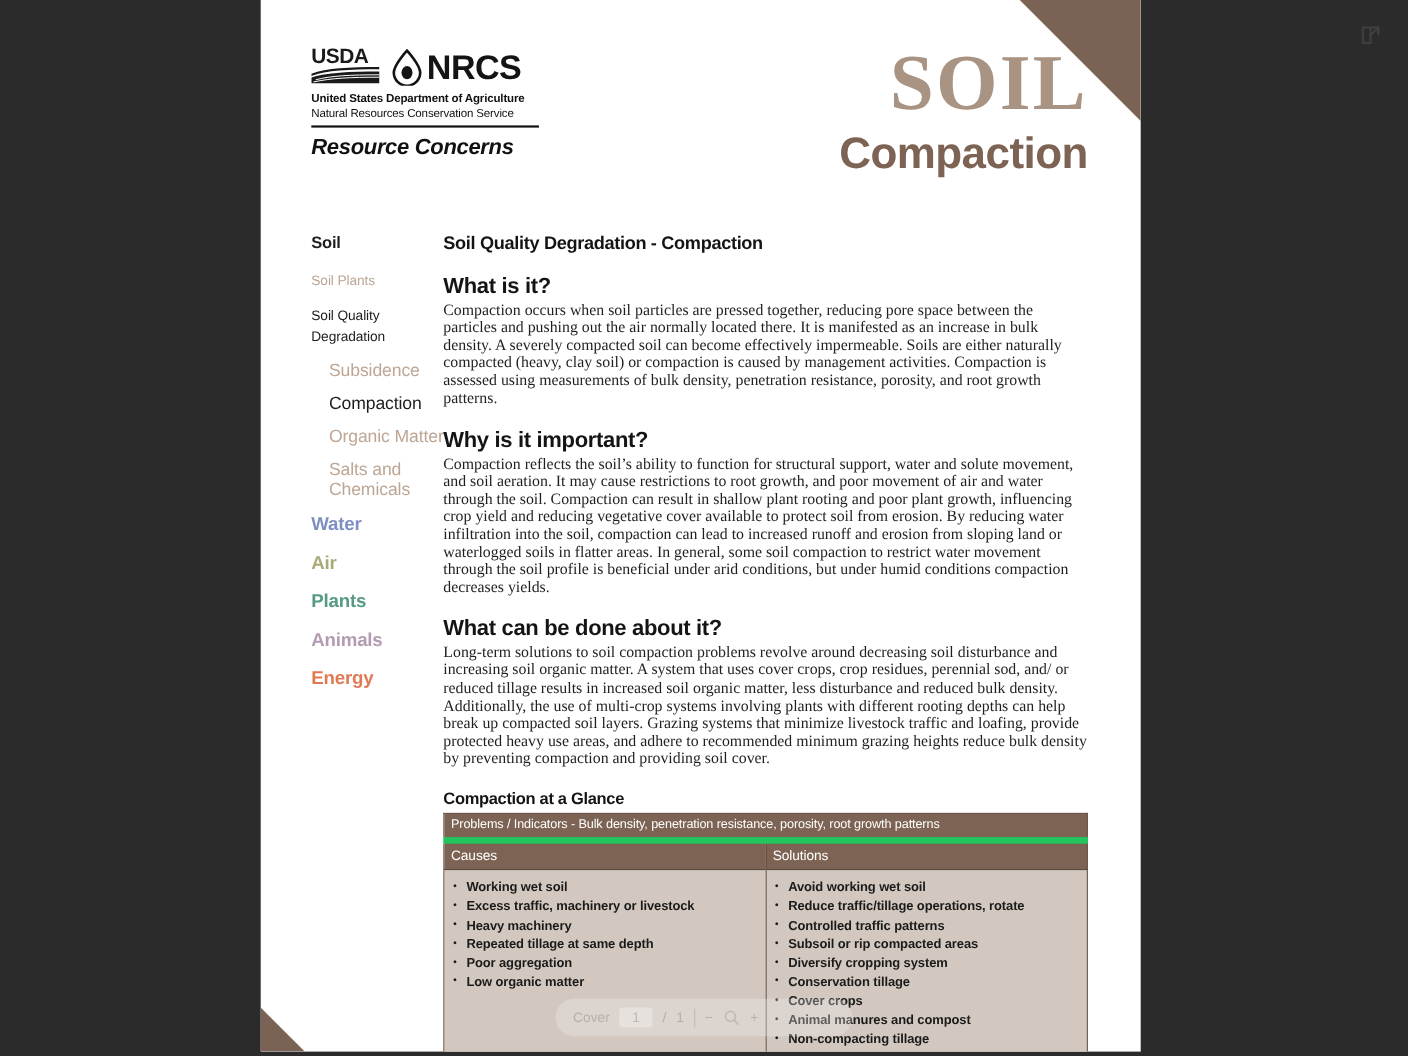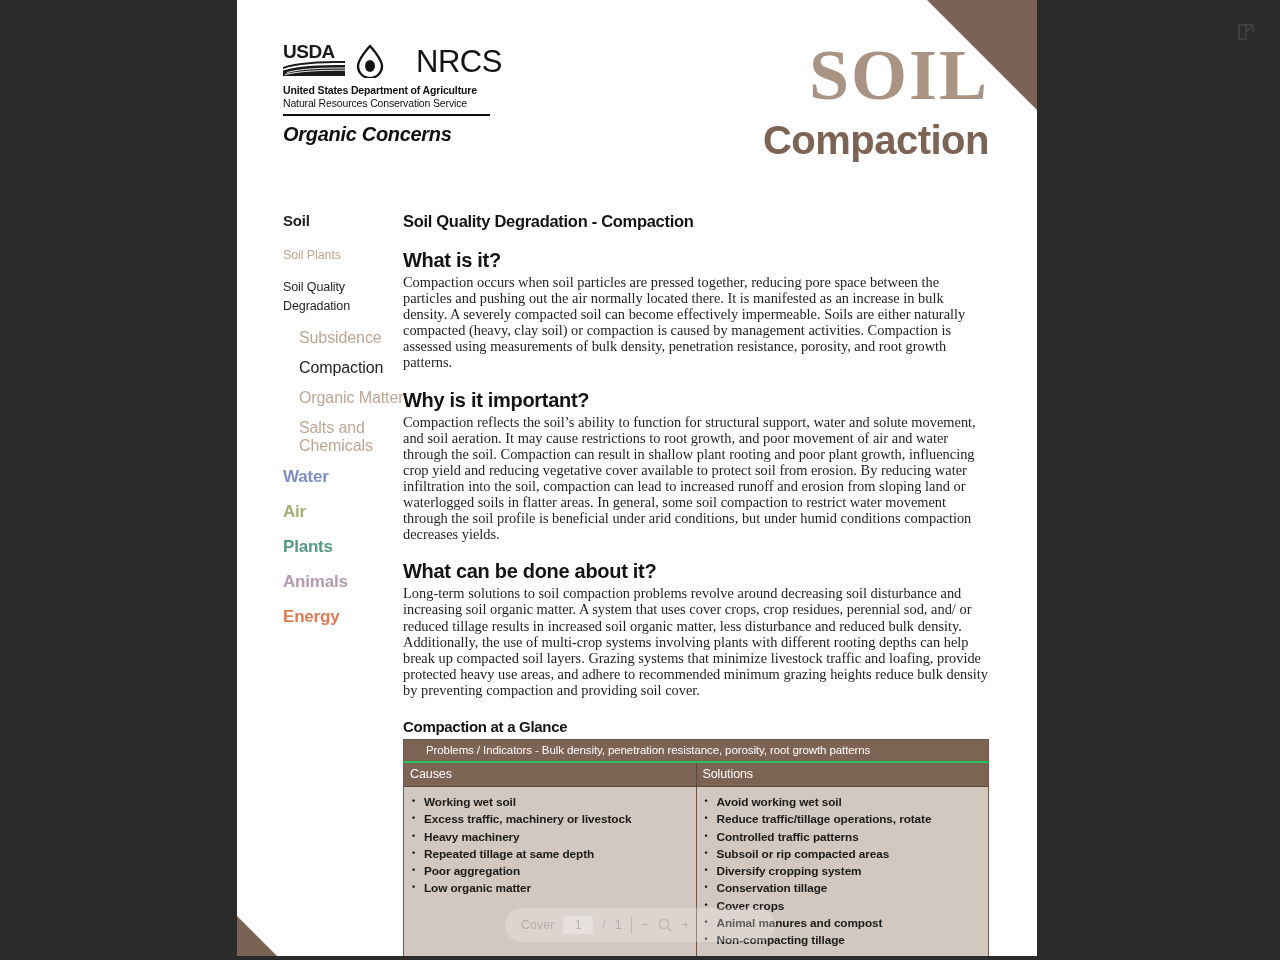--- a/index.html
+++ b/index.html
@@ -96,26 +96,25 @@
     line-height: 19px;
   }
   .usda-field { display:block; width: 62px; height: 15px; }
   .nrcs-mark {
     display: flex;
     align-items: center;
     gap: 3px;
   }
   .nrcs-word {
     font-family: "Liberation Sans", sans-serif;
-    font-weight: 400;
+    font-weight: 700;
     font-size: 31px;
     letter-spacing: -0.5px;
     color: #141414;
     line-height: 31px;
-    margin-left: 28px;
   }
   .agency-line1 {
     font-family: "Liberation Sans", sans-serif;
     font-weight: 700;
     font-size: 10.5px;
     color: #111;
     margin-top: 6px;
     letter-spacing: -0.15px;
   }
   .agency-line2 {
@@ -251,22 +250,22 @@
   .glance-table {
     width: 586px;
     border: 1px solid #6c584a;
     border-collapse: collapse;
   }
   .tbl-banner {
     background: #7d6354;
     color: #ffffff;
     font-family: "Liberation Sans", sans-serif;
     font-size: 11.5px;
-    padding: 4px 6px 5px 22px;
-    border-bottom: 2px solid #22c55e;
+    padding: 4px 6px 5px 6px;
+    border-bottom: 6px solid #22c55e;
     letter-spacing: -0.1px;
     margin-left: 40px;
   }
   .tbl-head {
     background: #7d6354;
     color: #ffffff;
     font-family: "Liberation Sans", sans-serif;
     font-size: 12.5px;
     text-align: left;
     font-weight: 400;
@@ -381,21 +380,21 @@
               <ellipse cx="15" cy="22" rx="5" ry="6" fill="#141414"></ellipse>
             </svg>
             <div class="nrcs-word">NRCS</div>
           </div>
 
         </div>
 
         <div class="agency-line1">United States Department of Agriculture</div>
         <div class="agency-line2">Natural Resources Conservation Service</div>
         <div class="brand-rule"></div>
-        <div class="brand-sub">Organic Concerns</div>
+        <div class="brand-sub">Resource Concerns</div>
       </div>
 
       <div class="title-block">
         <div class="title-main">SOIL</div>
         <div class="title-sub">Compaction</div>
       </div>
 
     </div>
 
     <nav class="sidebar">

